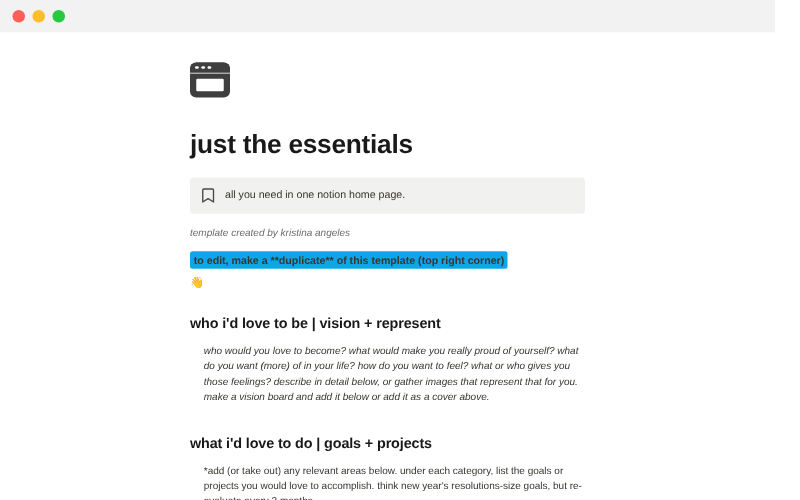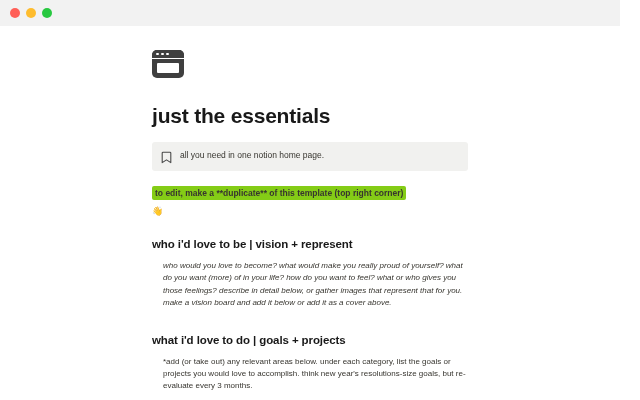--- a/index.html
+++ b/index.html
@@ -132,21 +132,21 @@
     font-size: 8px;
     color: #6b6b6b;
     font-style: italic;
     margin-bottom: 7px;
   }
 
   .highlight-line {
     font-size: 8.5px;
     font-weight: bold;
     color: #37352f;
-    background: #84cc16;
+    background: #0ea5e9;
     display: inline-block;
     padding: 2px 3px;
     margin-bottom: 7px;
     border-radius: 2px;
   }
 
   .link-row {
     display: flex;
     align-items: center;
     gap: 5px;
@@ -211,20 +211,21 @@
 
       <div class="callout">
         <span class="cal-icon">
           <svg width="11" height="13" viewBox="0 0 11 13" fill="none" xmlns="http://www.w3.org/2000/svg">
             <path d="M2 1.2h7a0.8 0.8 0 0 1 0.8 0.8v9.6L5.5 8.9 1.2 11.6V2A0.8 0.8 0 0 1 2 1.2z" stroke="#4a4a4a" stroke-width="1.1" fill="none" stroke-linejoin="round"></path>
           </svg>
         </span>
         <span class="cal-text">all you need in one notion home page.</span>
       </div>
 
+      <div class="meta">template created by kristina angeles</div>
 
       <div class="highlight-line">to edit, make a **duplicate** of this template (top right corner)</div>
 
       <div class="link-row">
         <span class="emoji">👋</span>
       </div>
 
       <h2 class="section">who i'd love to be | vision + represent</h2>
       <p class="para italic">who would you love to become? what would make you really proud of yourself? what do you want (more) of in your life? how do you want to feel? what or who gives you those feelings? describe in detail below, or gather images that represent that for you. make a vision board and add it below or add it as a cover above.</p>
 

